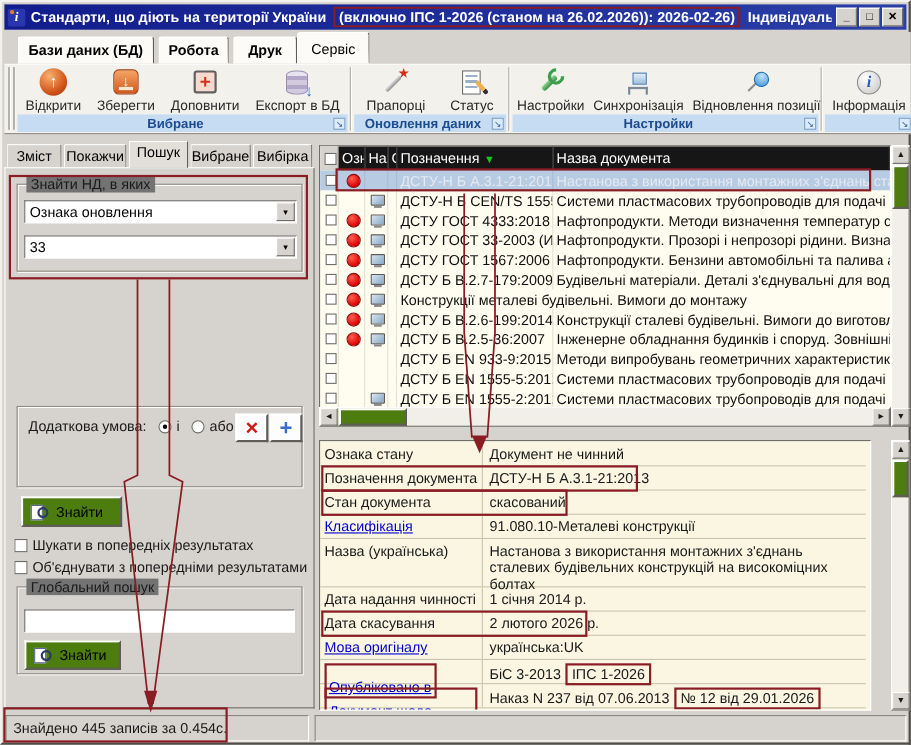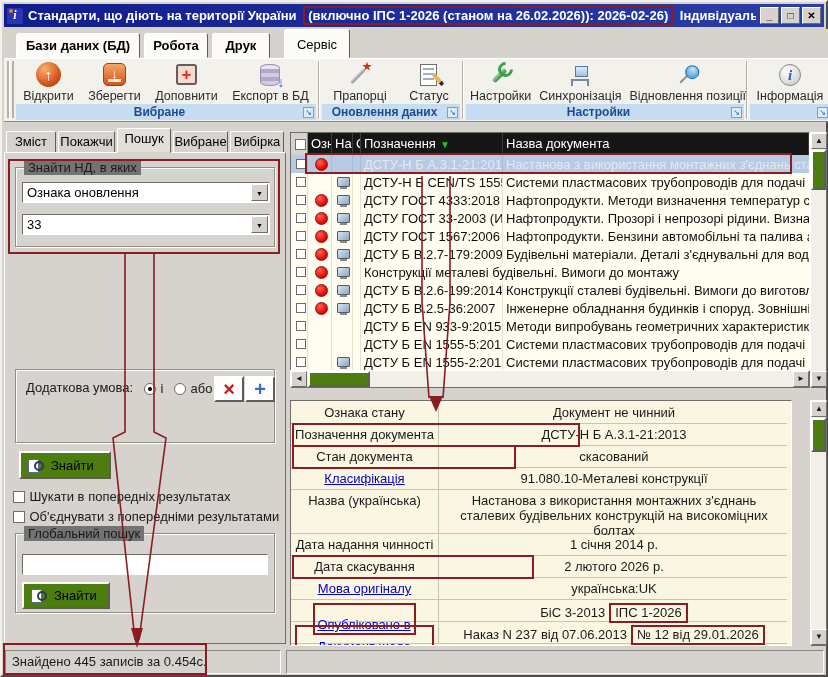--- a/index.html
+++ b/index.html
@@ -134,21 +134,21 @@
   .i-monitor::after { content:""; position:absolute; left:2px; right:2px; bottom:-3px; height:2px; background:#8a8a8a; }
 
   
   .sb-track { background:#f1efe8; }
   .sb-btn { position:absolute; width:16px; height:16px; font-size:8px; text-align:center; line-height:14px; color:#1a1a1a; }
   .sb-thumb { position:absolute; }
 
   
   .detail { left:288px; top:398px; width:502px; height:246px; border:1px solid; border-color:#6f6d68 #fff #fff #6f6d68;
             background:#faf6e2; overflow:hidden; }
-  .drow { position:absolute; left:0; right:4px; display:flex; border-bottom:1px solid #c9c5ab;text-align:center; }
+  .drow { position:absolute; left:0; right:4px; display:flex; border-bottom:1px solid #c9c5ab; }
   .dlab { width:148px; flex:0 0 148px; padding:3px 4px 0 4px; font-size:13px; color:#1a1a1a; border-right:1px solid #c9c5ab; }
   .dval { flex:1; padding:3px 4px 0 6px; font-size:13px; color:#1a1a1a; }
   .dlink { color:#0000cc; text-decoration:underline; cursor:pointer; }
   .lab-box { border:2px solid #8a1c24; padding:12px 3px 1px 2px; display:inline-block; }
   .seg-box { border:2px solid #8a1c24; padding:0 4px 1px 4px; margin-left:4px; display:inline-block; }
 
   
   .sbar-sec { border:1px solid; border-color:#8a8781 #fff #fff #8a8781; background:#d6d3ce;
               font-size:13px; color:#1a1a1a; line-height:22px; padding-left:6px; }
 
@@ -168,21 +168,21 @@
       <span class="wbtn raised">_</span>
       <span class="wbtn raised">□</span>
       <span class="wbtn raised">✕</span>
     </span>
   </div>
 
   <div class="abs tabstrip">
     <span class="ttab" style="left:12px;width:124px;">Бази даних (БД)</span>
     <span class="ttab" style="left:140px;width:64px;">Робота</span>
     <span class="ttab" style="left:208px;width:58px;">Друк</span>
-    <span class="ttab active" style="left:280px;width:66px;">Сервіс</span>
+    <span class="ttab active" style="left:266px;width:66px;">Сервіс</span>
   </div>
 
   <div class="abs ribbon">
     <div class="abs grip"></div>
 
     <div class="rgroup" style="left:12px;width:300px;">
       <div class="rbtns">
         <div class="rbtn">
           <span class="ric">
               <span class="i-open"></span>

